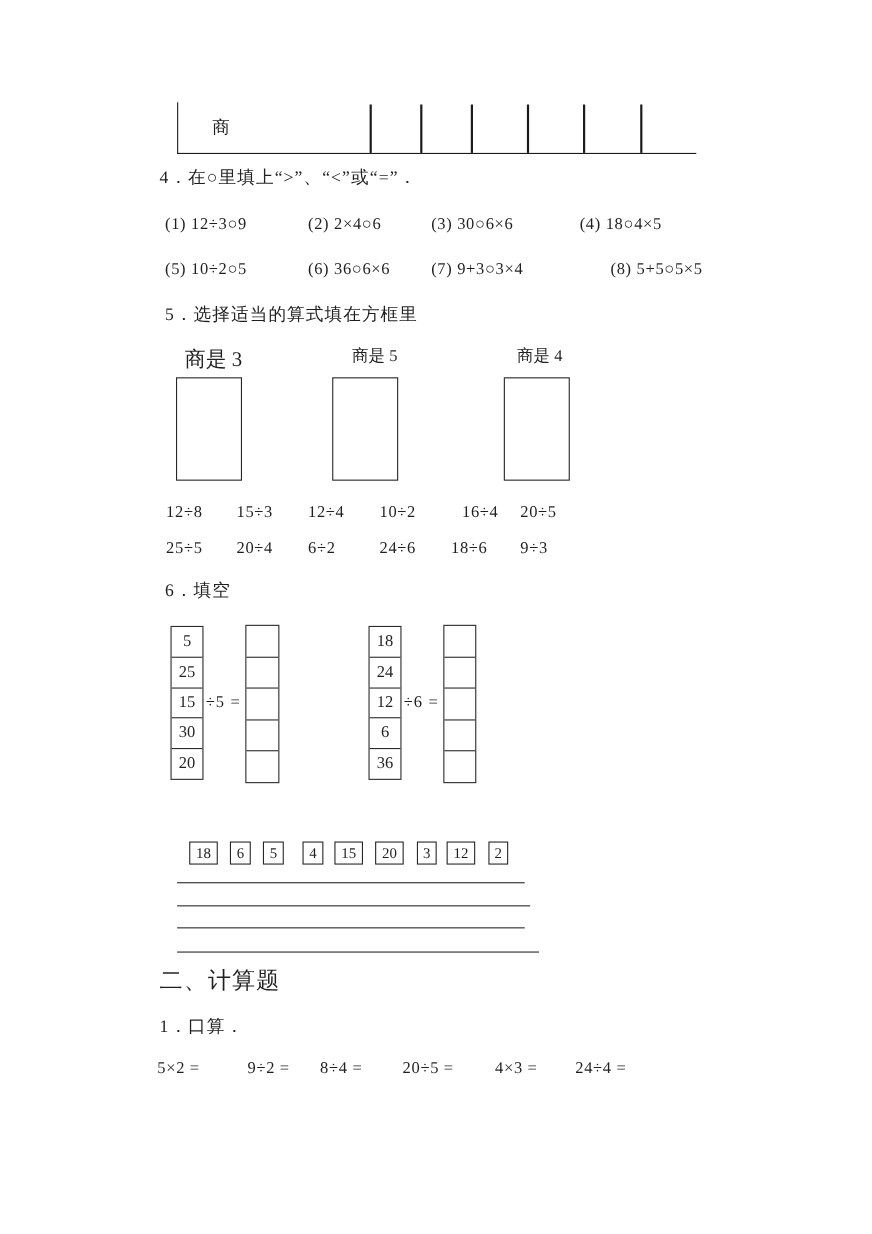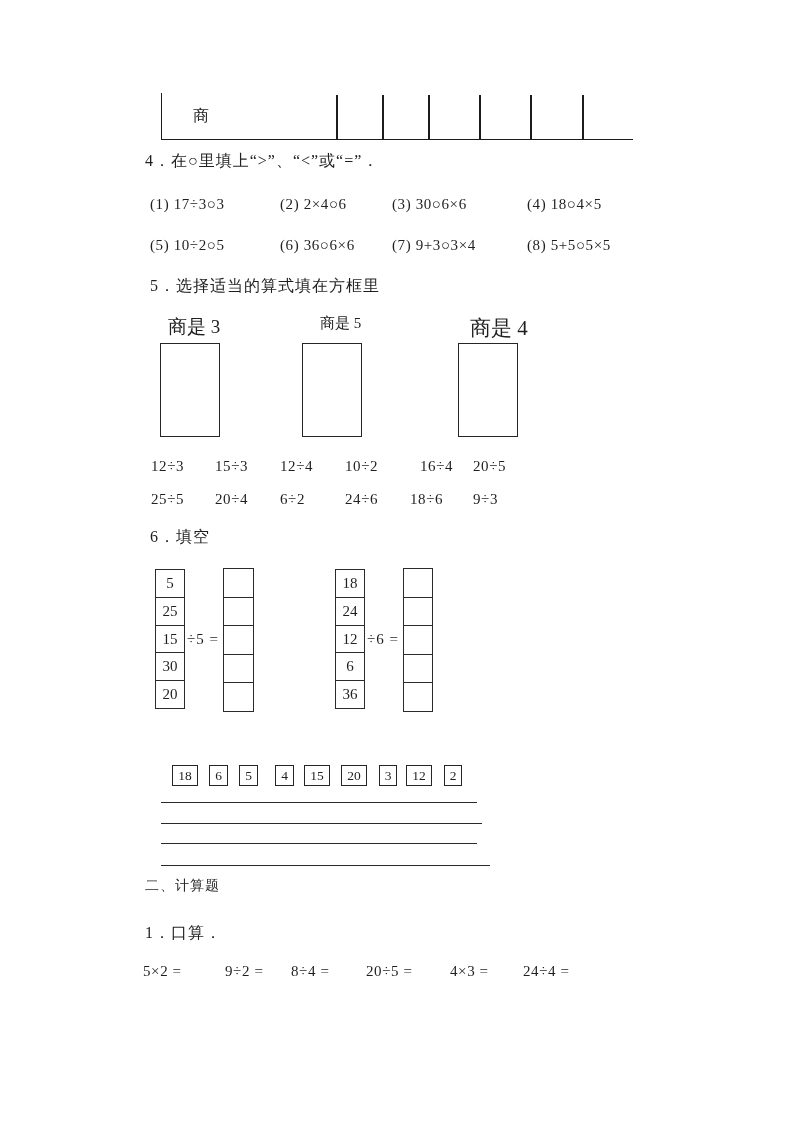--- a/index.html
+++ b/index.html
@@ -56,38 +56,38 @@
     <span class="qtable-label cn">商</span>
     <div class="vline" style="left:174px"></div>
     <div class="vline" style="left:220px"></div>
     <div class="vline" style="left:266px"></div>
     <div class="vline" style="left:317px"></div>
     <div class="vline" style="left:368px"></div>
     <div class="vline" style="left:420px"></div>
   </div>
 
   <div class="abs heading cn" style="left:145px;top:151px">4．在○里填上“&gt;”、“&lt;”或“=”．</div>
-  <div class="abs expr" style="left:150px;top:196px">(1) 17÷3○3</div>
+  <div class="abs expr" style="left:150px;top:196px">(1) 12÷3○9</div>
   <div class="abs expr" style="left:280px;top:196px">(2) 2×4○6</div>
   <div class="abs expr" style="left:392px;top:196px">(3) 30○6×6</div>
   <div class="abs expr" style="left:527px;top:196px">(4) 18○4×5</div>
   <div class="abs expr" style="left:150px;top:237px">(5) 10÷2○5</div>
   <div class="abs expr" style="left:280px;top:237px">(6) 36○6×6</div>
   <div class="abs expr" style="left:392px;top:237px">(7) 9+3○3×4</div>
-  <div class="abs expr" style="left:527px;top:237px">(8) 5+5○5×5</div>
+  <div class="abs expr" style="left:555px;top:237px">(8) 5+5○5×5</div>
 
   <div class="abs heading cn" style="left:150px;top:276px">5．选择适当的算式填在方框里</div>
   <div class="abs cn" style="left:168px;top:314px;font-size:19px">商是 3</div>
   <div class="abs cn" style="left:320px;top:314px;font-size:15px">商是 5</div>
-  <div class="abs cn" style="left:470px;top:314px;font-size:21px">商是 4</div>
+  <div class="abs cn" style="left:470px;top:314px;font-size:15px">商是 4</div>
   <div class="abs answer-box" style="left:160px;top:343px"></div>
   <div class="abs answer-box" style="left:302px;top:343px"></div>
   <div class="abs answer-box" style="left:458px;top:343px"></div>
 
-  <div class="abs expr" style="left:151px;top:458px">12÷3</div>
+  <div class="abs expr" style="left:151px;top:458px">12÷8</div>
   <div class="abs expr" style="left:215px;top:458px">15÷3</div>
   <div class="abs expr" style="left:280px;top:458px">12÷4</div>
   <div class="abs expr" style="left:345px;top:458px">10÷2</div>
   <div class="abs expr" style="left:420px;top:458px">16÷4</div>
   <div class="abs expr" style="left:473px;top:458px">20÷5</div>
   <div class="abs expr" style="left:151px;top:491px">25÷5</div>
   <div class="abs expr" style="left:215px;top:491px">20÷4</div>
   <div class="abs expr" style="left:280px;top:491px">6÷2</div>
   <div class="abs expr" style="left:345px;top:491px">24÷6</div>
   <div class="abs expr" style="left:410px;top:491px">18÷6</div>
@@ -135,21 +135,21 @@
   <div class="abs card" style="left:341px;top:765px;width:24px">20</div>
   <div class="abs card" style="left:379px;top:765px;width:16px">3</div>
   <div class="abs card" style="left:406px;top:765px;width:24px">12</div>
   <div class="abs card" style="left:444px;top:765px;width:16px">2</div>
 
   <div class="abs answer-line" style="left:161px;top:802px;width:316px"></div>
   <div class="abs answer-line" style="left:161px;top:823px;width:321px"></div>
   <div class="abs answer-line" style="left:161px;top:843px;width:316px"></div>
   <div class="abs answer-line" style="left:161px;top:865px;width:329px"></div>
 
-  <div class="abs heading cn" style="left:145px;top:877px;font-size:14px">二、计算题</div>
+  <div class="abs heading cn" style="left:145px;top:877px;font-size:21px">二、计算题</div>
   <div class="abs heading cn" style="left:145px;top:923px">1．口算．</div>
 
   <div class="abs expr" style="left:143px;top:963px">5×2 =</div>
   <div class="abs expr" style="left:225px;top:963px">9÷2 =</div>
   <div class="abs expr" style="left:291px;top:963px">8÷4 =</div>
   <div class="abs expr" style="left:366px;top:963px">20÷5 =</div>
   <div class="abs expr" style="left:450px;top:963px">4×3 =</div>
   <div class="abs expr" style="left:523px;top:963px">24÷4 =</div>
 
 </div>

